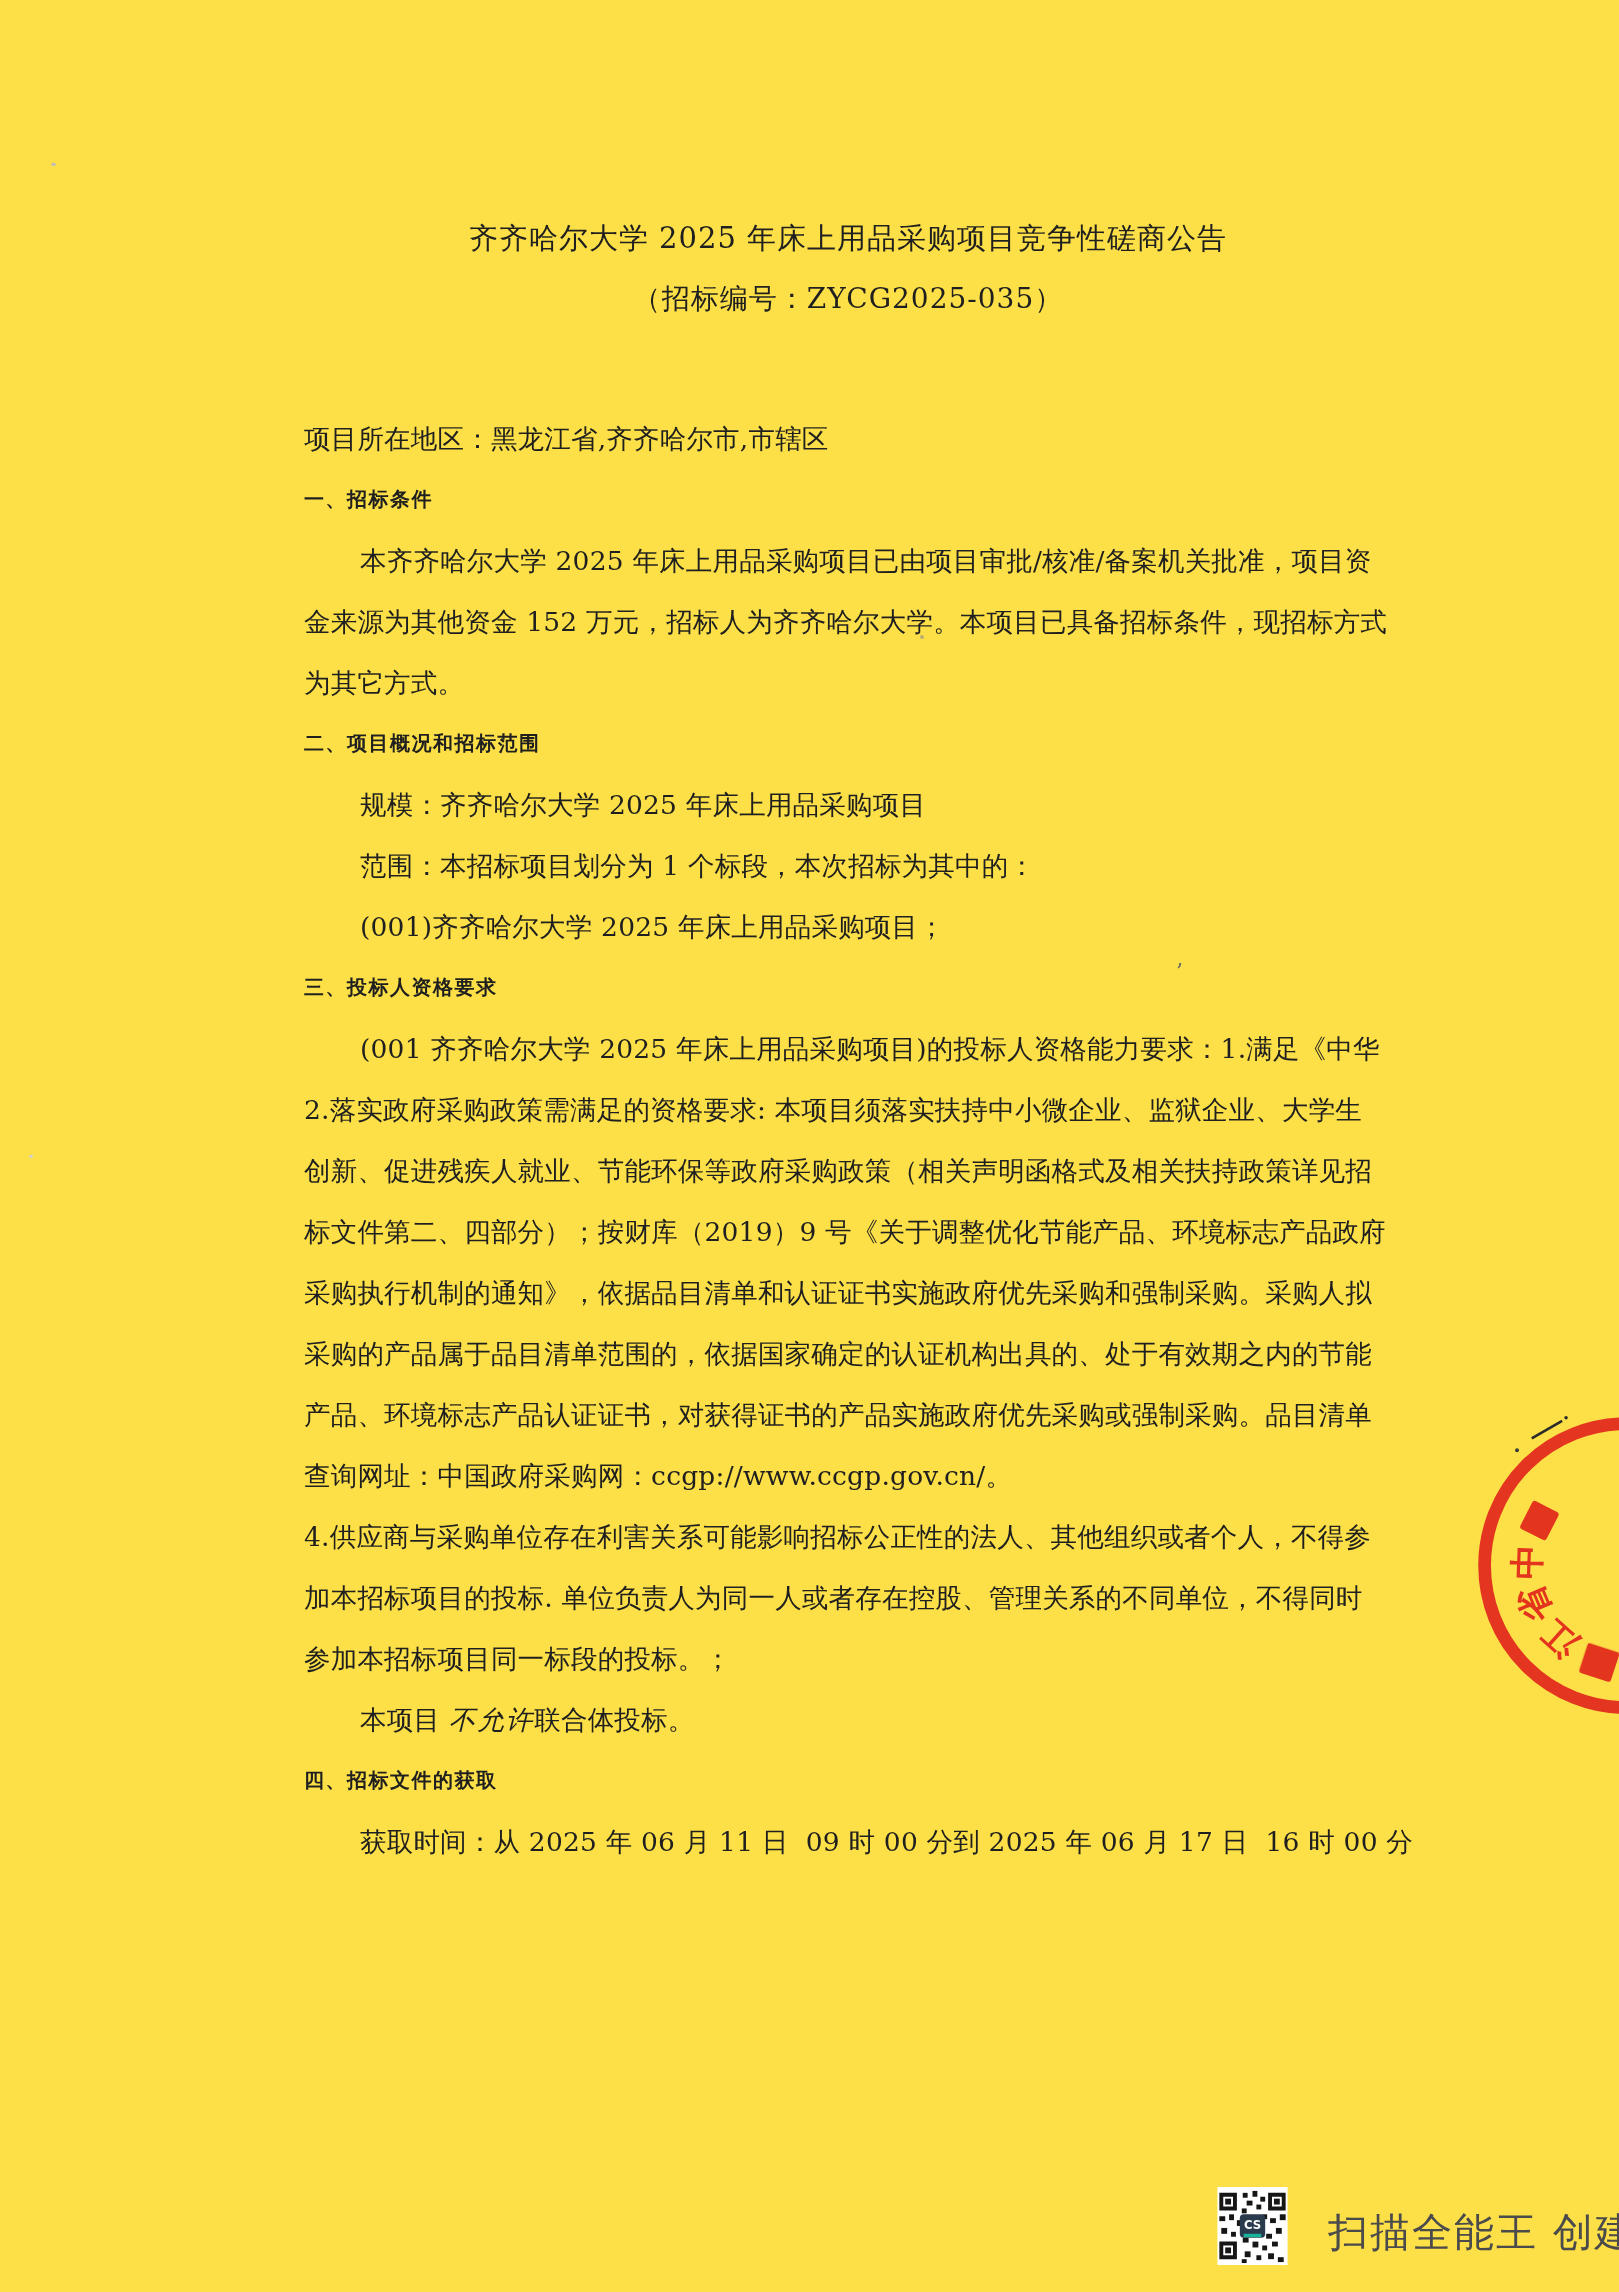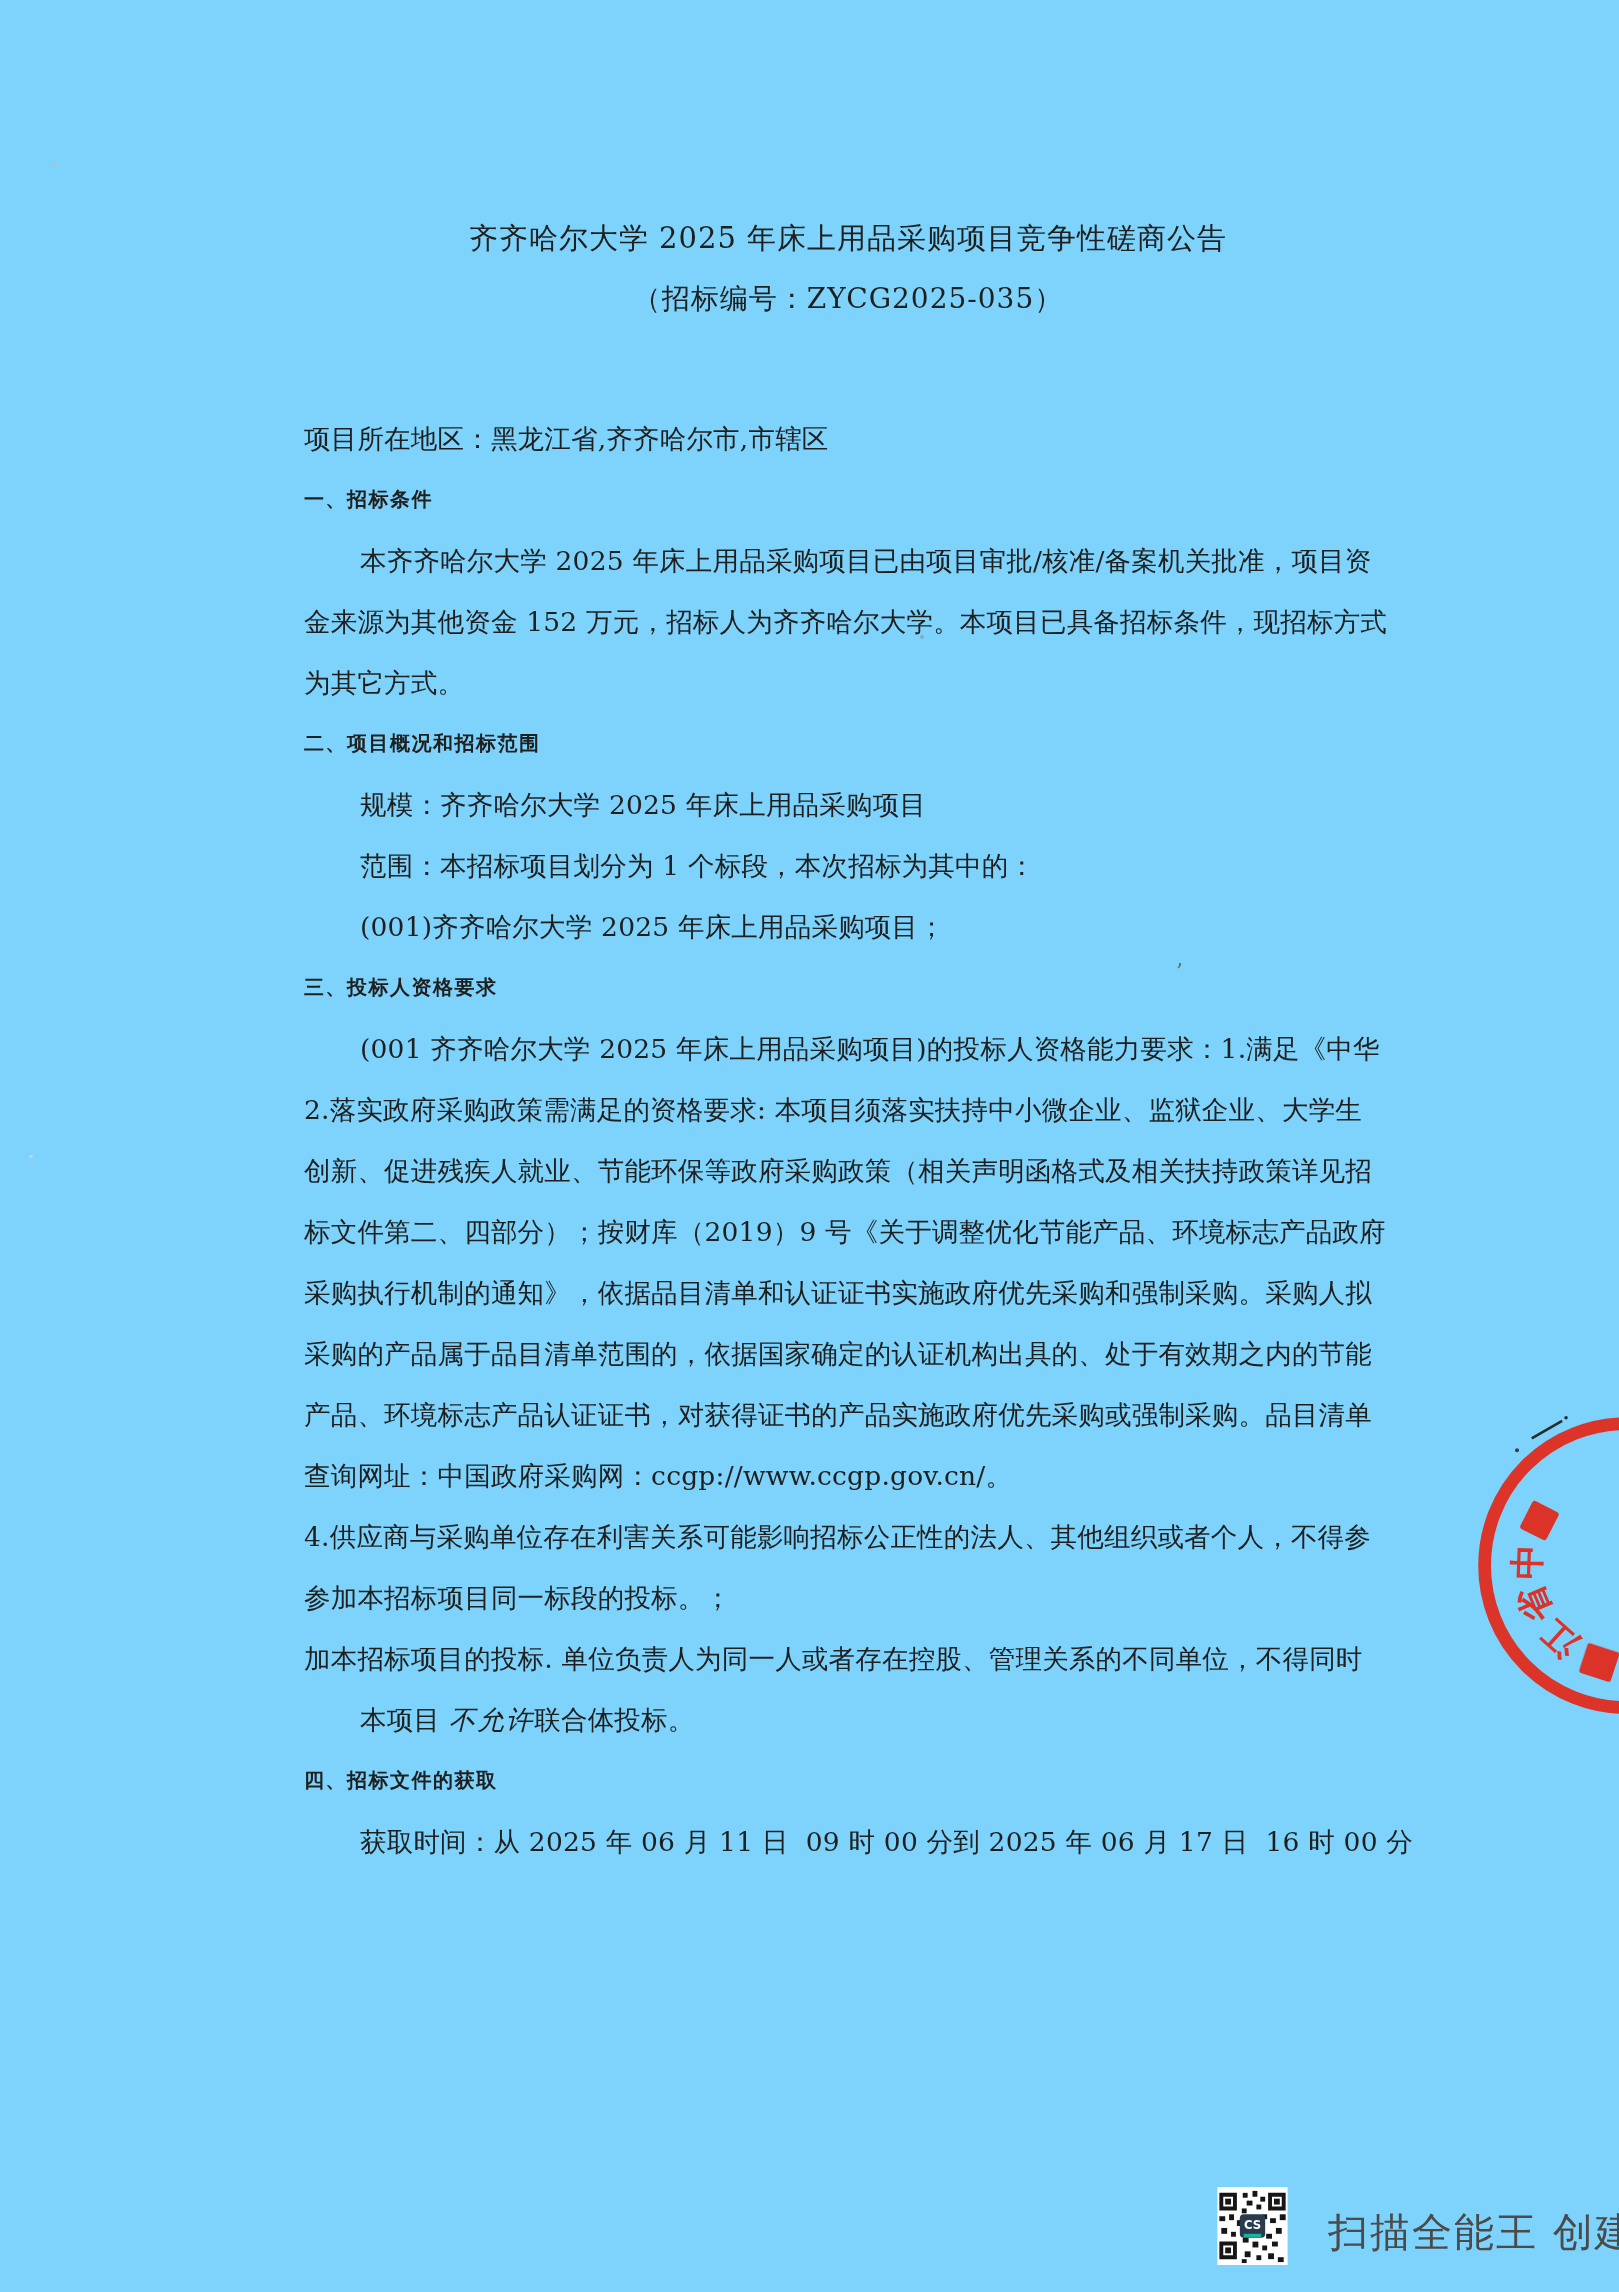--- a/index.html
+++ b/index.html
@@ -1,20 +1,20 @@
 <!DOCTYPE html>
 <html><head>
 <meta charset="utf-8">
 <style>
   html,body { margin:0; padding:0; background:#9a9a9a; }
   .page {
     position:relative;
     width:1619px; height:2293px;
     margin:0 auto;
-    background:#7dd3fc;
+    background:#fde047;
     overflow:hidden;
     color:#1f1f1f;
     font-family:"DejaVu Serif","Liberation Serif",serif;
   }
   
   .title-wrap {
     position:absolute; left:304px; top:220px; width:1088px;
     text-align:center;
   }
   .doc-title {
@@ -85,22 +85,22 @@
     <p class="h">三、投标人资格要求</p>
     <p class="ind">(001 齐齐哈尔大学 2025 年床上用品采购项目)的投标人资格能力要求：1.满足《中华</p>
     <p>2.落实政府采购政策需满足的资格要求: 本项目须落实扶持中小微企业、监狱企业、大学生</p>
     <p>创新、促进残疾人就业、节能环保等政府采购政策（相关声明函格式及相关扶持政策详见招</p>
     <p>标文件第二、四部分）；按财库（2019）9 号《关于调整优化节能产品、环境标志产品政府</p>
     <p>采购执行机制的通知》，依据品目清单和认证证书实施政府优先采购和强制采购。采购人拟</p>
     <p>采购的产品属于品目清单范围的，依据国家确定的认证机构出具的、处于有效期之内的节能</p>
     <p>产品、环境标志产品认证证书，对获得证书的产品实施政府优先采购或强制采购。品目清单</p>
     <p>查询网址：中国政府采购网：ccgp://www.ccgp.gov.cn/。</p>
     <p>4.供应商与采购单位存在利害关系可能影响招标公正性的法人、其他组织或者个人，不得参</p>
+    <p>加本招标项目的投标. 单位负责人为同一人或者存在控股、管理关系的不同单位，不得同时</p>
     <p>参加本招标项目同一标段的投标。；</p>
-    <p>加本招标项目的投标. 单位负责人为同一人或者存在控股、管理关系的不同单位，不得同时</p>
     <p class="ind"><span>本项目 </span><i>不允许</i><span>联合体投标。</span></p>
     <p class="h">四、招标文件的获取</p>
     <p class="ind">获取时间：从 2025 年 06 月 11 日  09 时 00 分到 2025 年 06 月 17 日  16 时 00 分</p>
   </div>
 
   <svg class="stamp" viewBox="0 0 340 340">
     <g fill="none" stroke="#e22b1d" opacity="0.95">
       <circle cx="165" cy="165" r="145" stroke-width="13"></circle>
     </g>
     <g fill="#e22b1d" opacity="0.95">

